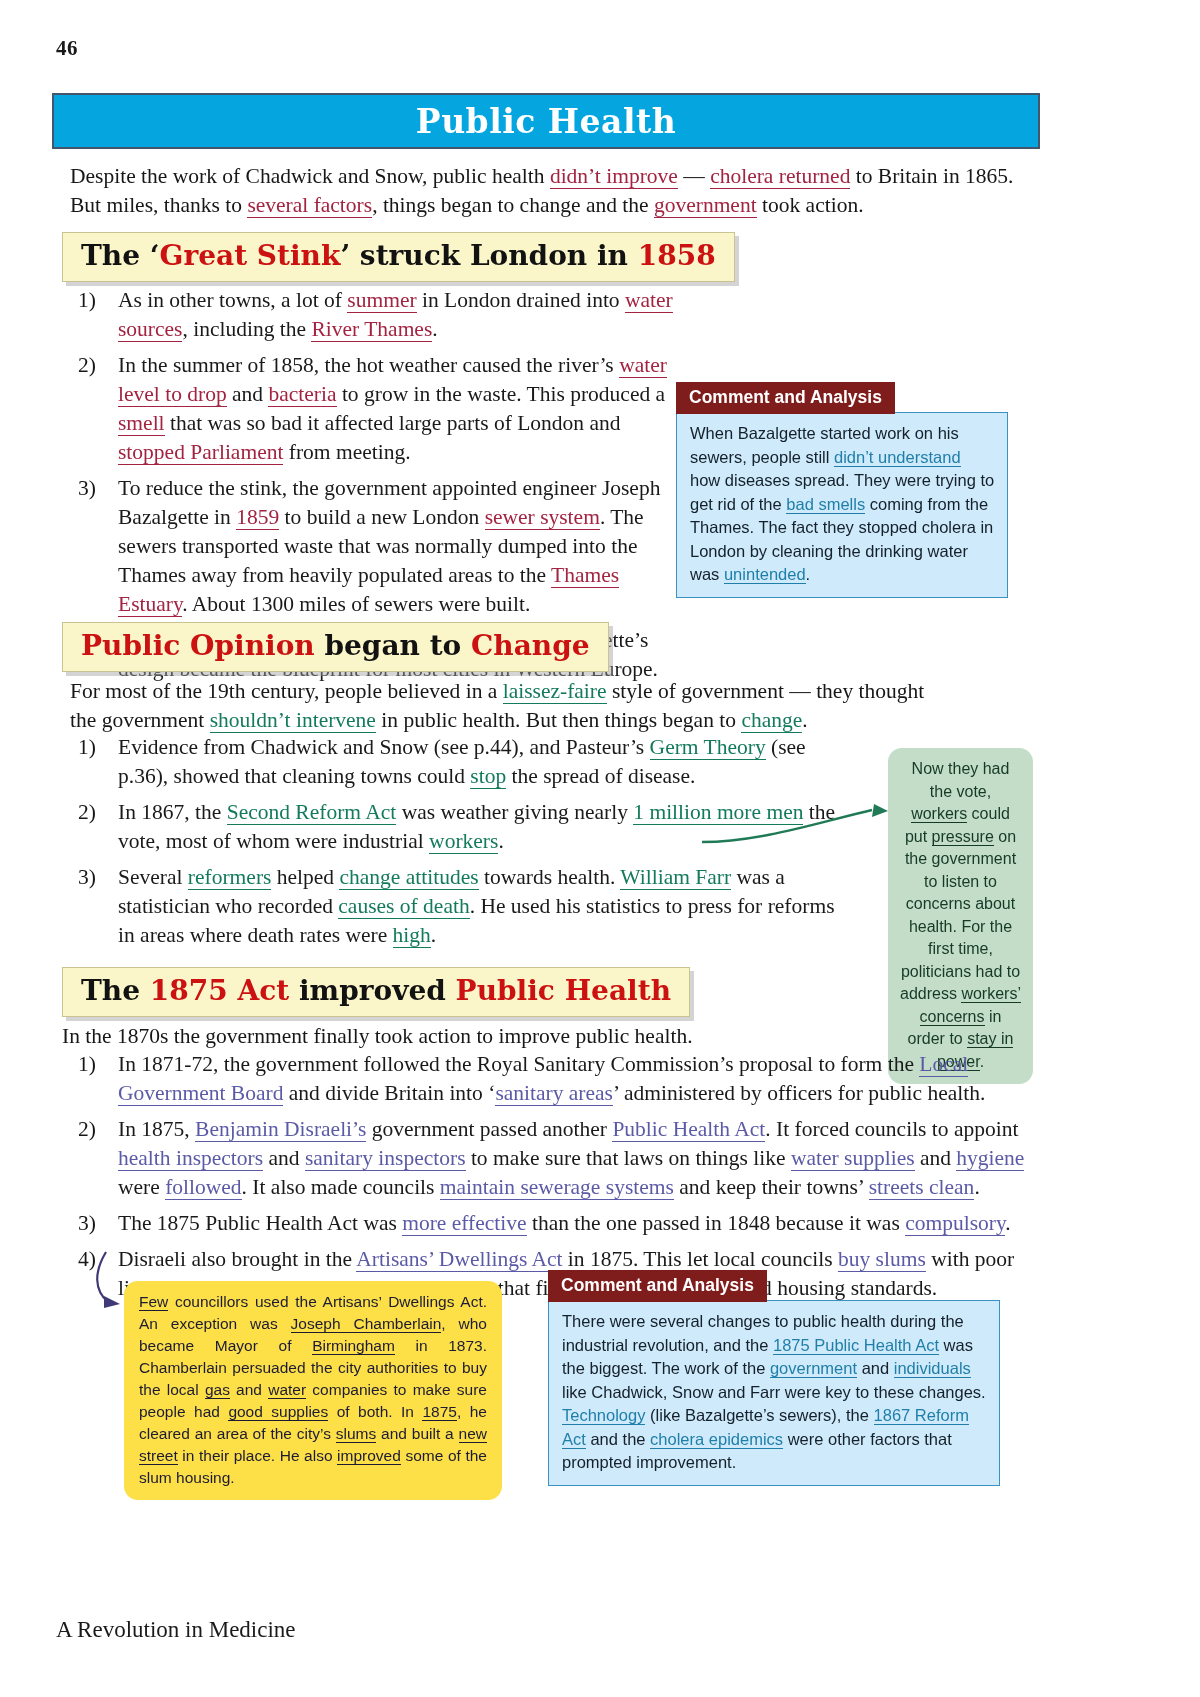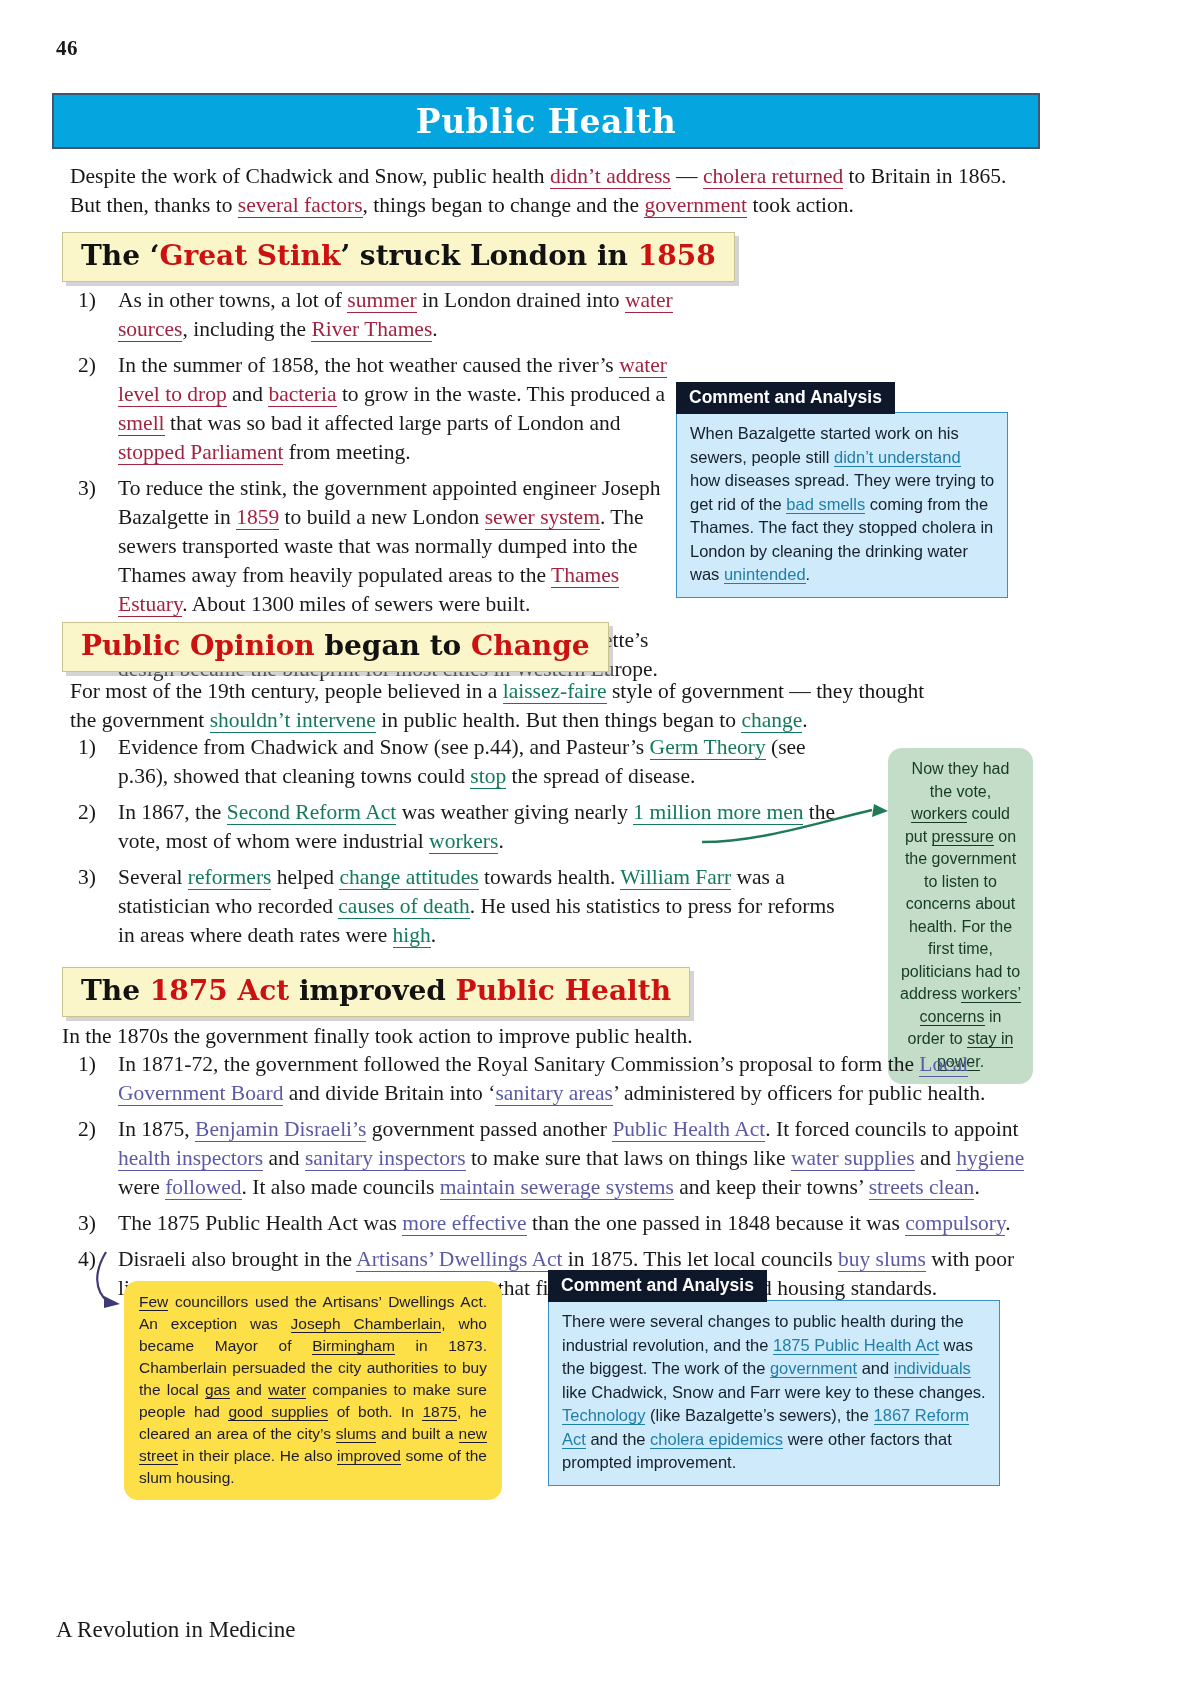--- a/index.html
+++ b/index.html
@@ -122,21 +122,21 @@
     padding-bottom: 0px;
   }
   u.red    { color: #a32340; }
   u.green  { color: #137a5c; }
   u.purple { color: #5b5aa6; }
   u.blue   { color: #1f7fa8; }
 
   
   .ca-box { position: absolute; }
   .ca-tab {
-    background: #0f172a;
+    background: #7f1d1d;
     color: #ffffff;
     font-family: "Liberation Sans", sans-serif;
     font-weight: 700;
     font-size: 17.5px;
     padding: 5px 13px 6px 13px;
     display: inline-block;
     box-sizing: border-box;
     position: relative;
     z-index: 2;
   }
@@ -206,22 +206,22 @@
 <div class="page">
 
   <div class="page-number">46</div>
 
   <div class="title-banner">
     <span class="t">Public Health</span>
   </div>
 
   <div class="content" style="top:162px;">
     <p class="intro">
-      <span>Despite the work of Chadwick and Snow, public health </span><u class="red">didn’t address</u><span> — </span><u class="red">cholera returned</u><span> to Britain in 1865.</span><br>
-      <span>But then, thanks to </span><u class="red">several factors</u><span>, things began to change and the </span><u class="red">government</u><span> took action.</span>
+      <span>Despite the work of Chadwick and Snow, public health </span><u class="red">didn’t improve</u><span> — </span><u class="red">cholera returned</u><span> to Britain in 1865.</span><br>
+      <span>But miles, thanks to </span><u class="red">several factors</u><span>, things began to change and the </span><u class="red">government</u><span> took action.</span>
     </p>
   </div>
 
   <div style="position:absolute; left:62px; top:232px;">
     <div class="sec-head">
       <span class="h"><span>The ‘</span><span class="red">Great Stink</span><span>’ struck London in </span><span class="red">1858</span></span>
     </div>
   </div>
 
   <div style="position:absolute; left:70px; top:286px; width:620px;">

